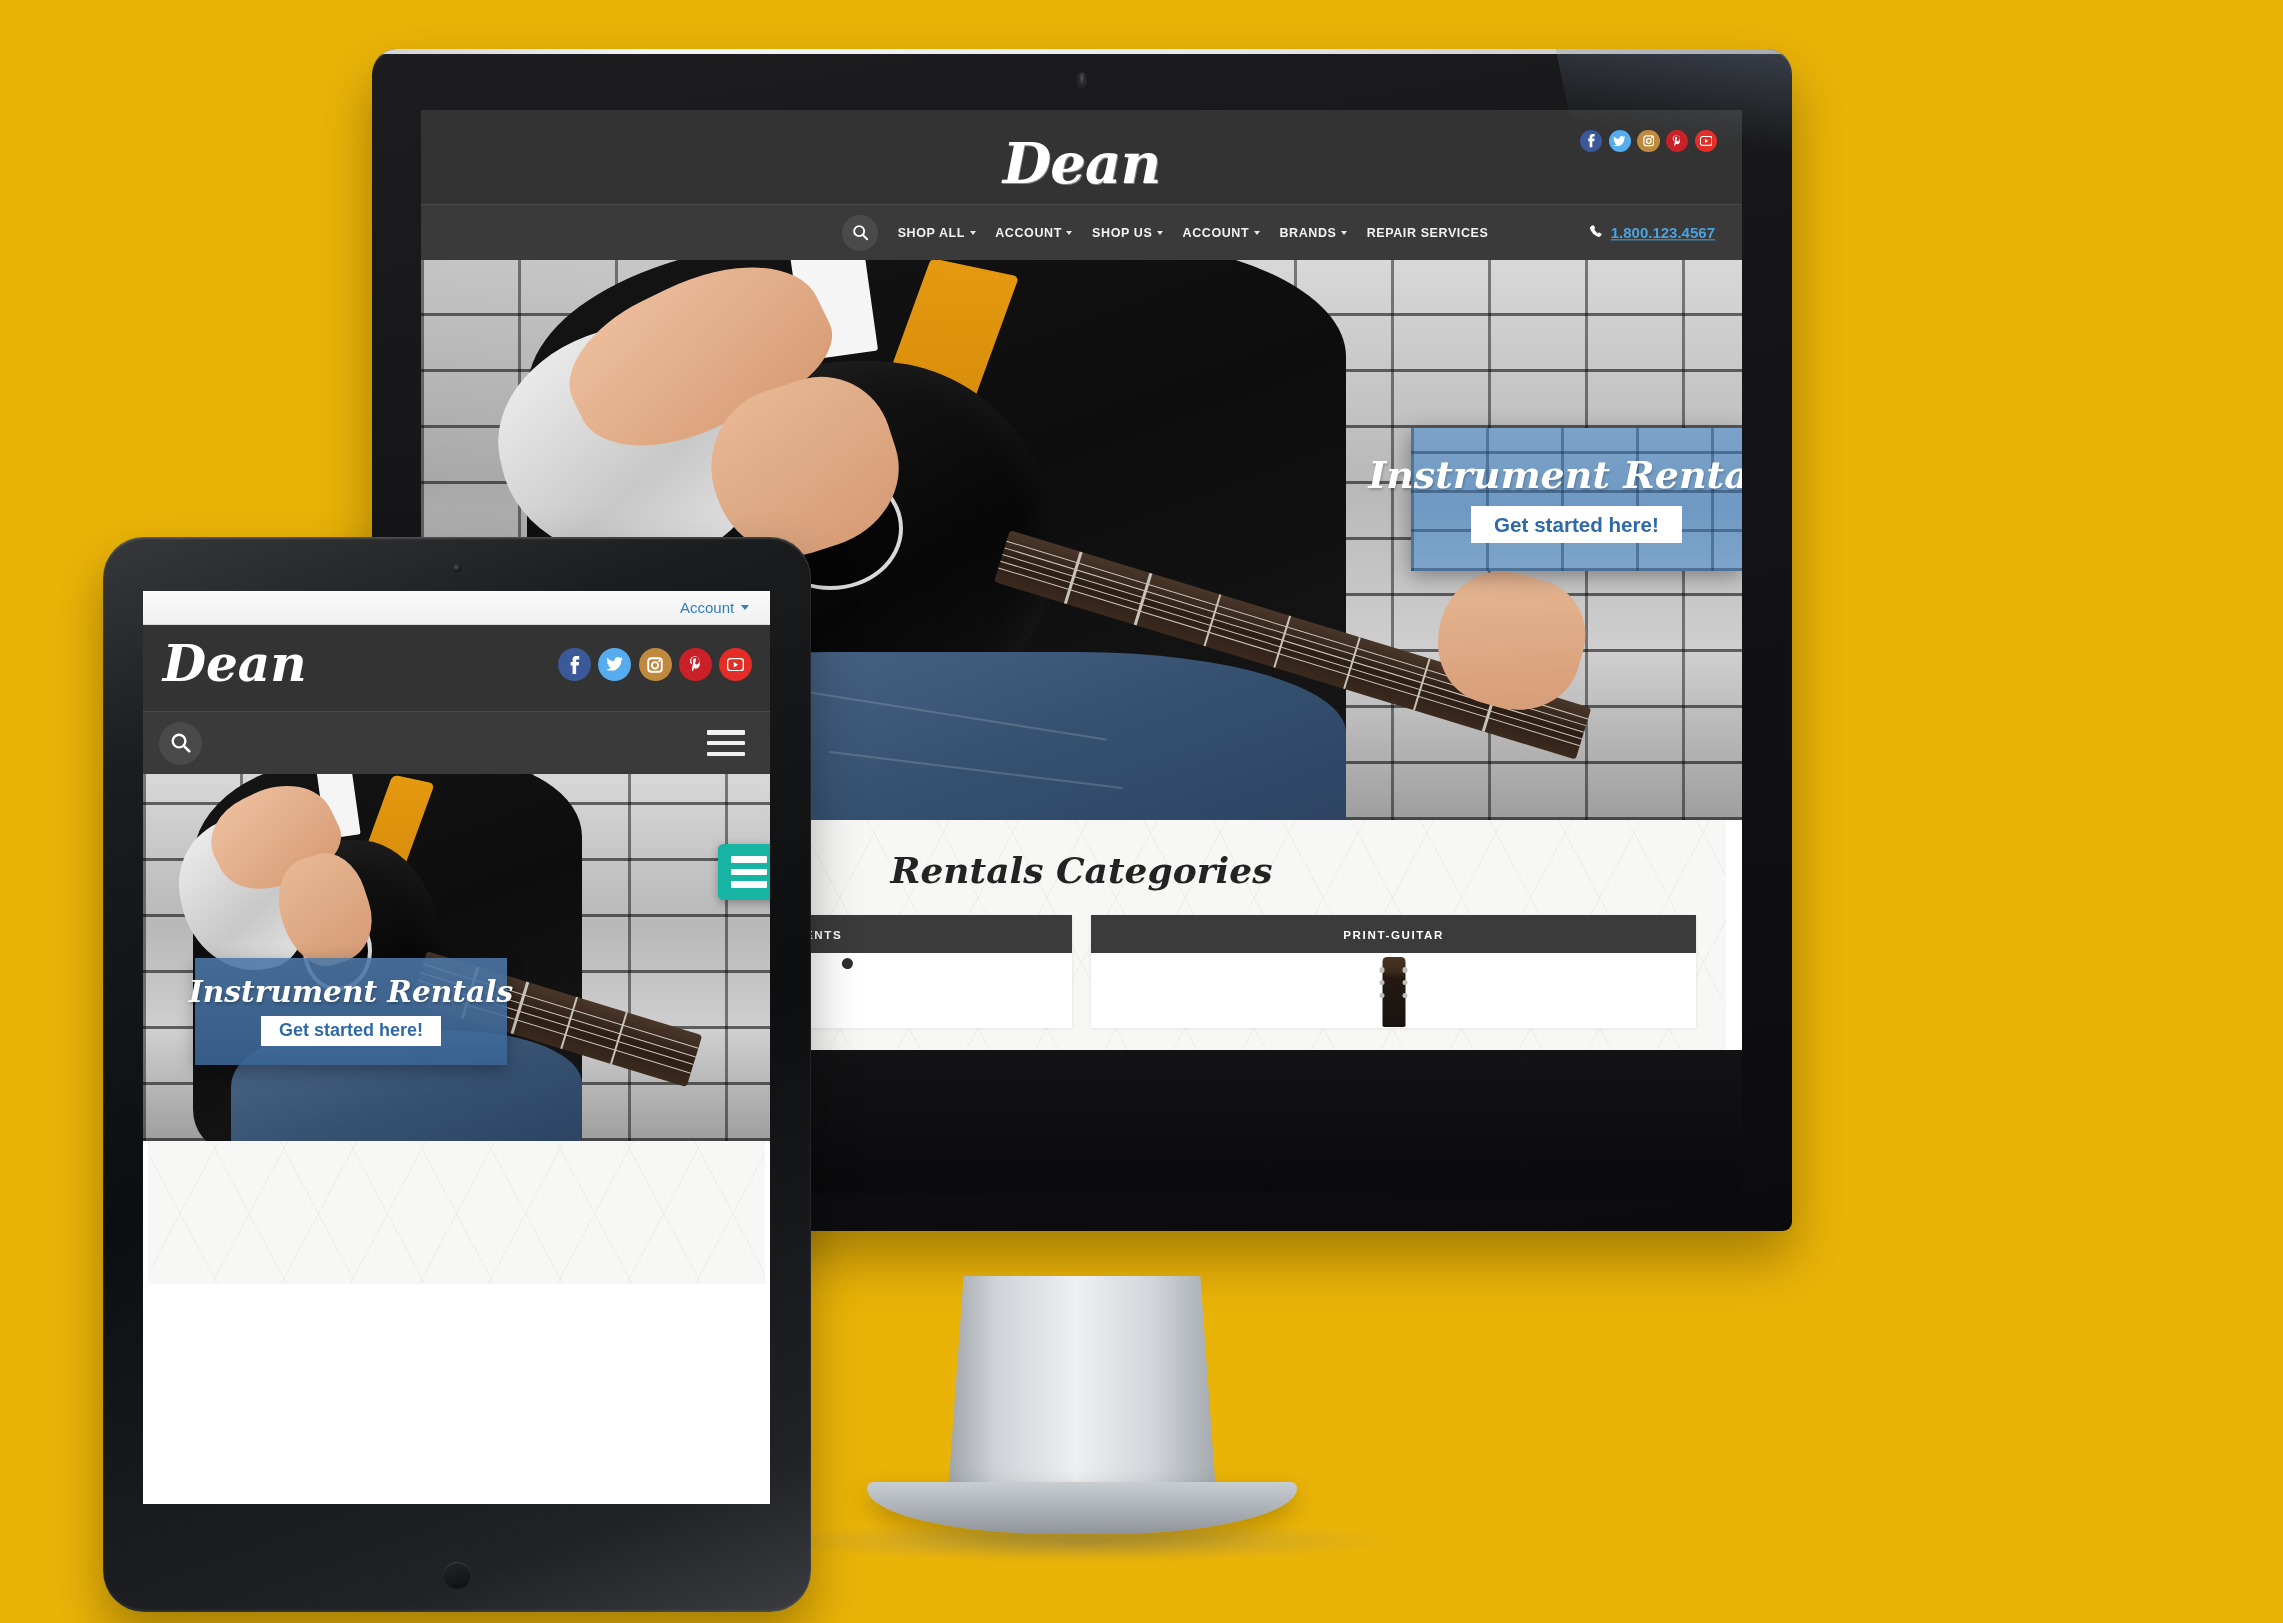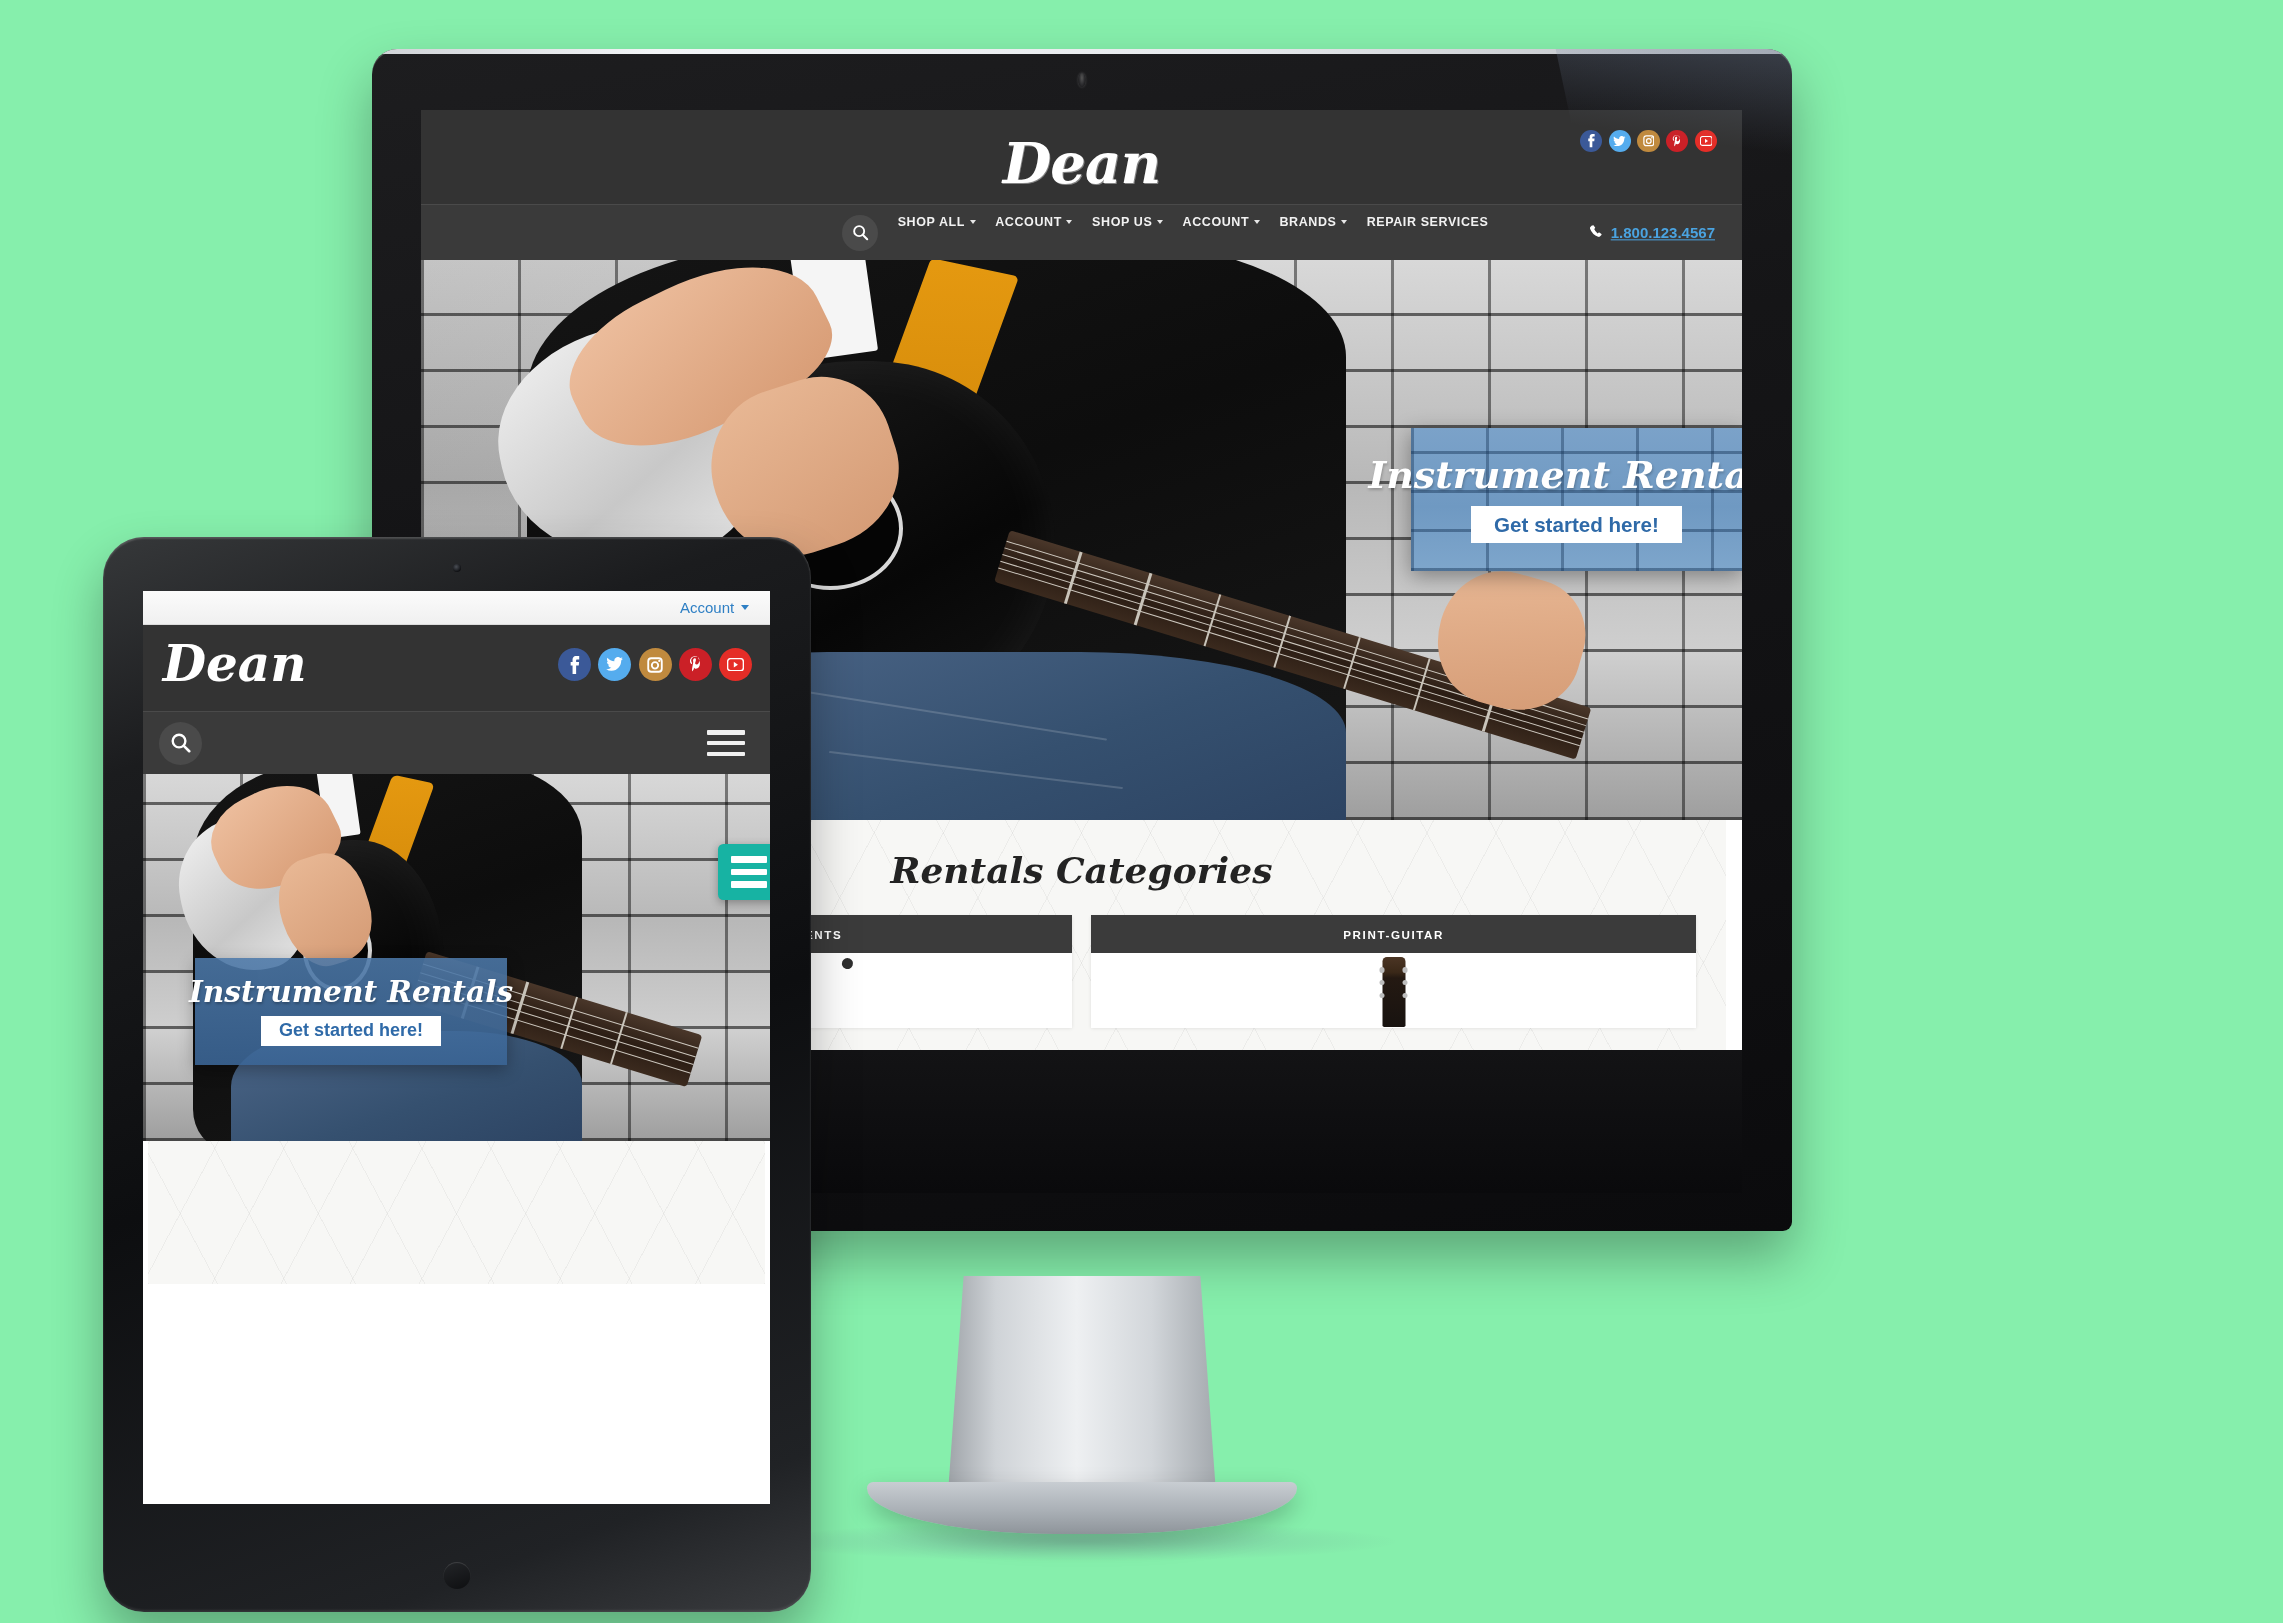--- a/index.html
+++ b/index.html
@@ -2,21 +2,21 @@
 <html style="font-size:14.3px"><head>
 <meta charset="utf-8">
 <style>
   * { box-sizing: border-box; margin: 0; padding: 0; }
   html, body {
     width: 2284px; height: 1624px;
     background: #ffffff;
     font-family: "Liberation Sans", sans-serif;
     overflow: hidden;
   }
-  .stage { position: relative; width: 2284px; height: 1624px; background:#86efac;text-decoration:underline; }
+  .stage { position: relative; width: 2284px; height: 1624px; background:#eab308;text-decoration:underline; }
 
   
   .monitor { position:absolute; left:372px; top:49px; width:1420px; height:1182px; }
   .monitor-bezel {
     position:absolute; left:0; top:0; width:1420px; height:1182px;
     background: linear-gradient(170deg,#1d1d1f 0%, #151517 35%, #101012 70%, #0b0b0d 100%);
     border-radius: 25px 25px 9px 9px;
     box-shadow: 0 27px 54px rgba(0,0,0,.30), inset 0 1.8px 0 rgba(255,255,255,.20);
     overflow:hidden;
   }
@@ -55,21 +55,21 @@
   .soc svg{ display:block; }
   .soc-fb{ background:#3b5998; } .soc-tw{ background:#55acee; }
   .soc-ig{ background:#c08a3e; } .soc-pi{ background:#cb2027; }
   .soc-yt{ background:#e52d27; }
 
   
   .site-nav{
     position:relative; height:56px; background:#3a3a3a;
     border-top:0.9px solid #4a4a4a; display:flex; align-items:center;
   }
-  .nav-inner{ display:flex; align-items:flex-start; gap:19.7px; margin-left:421px; }
+  .nav-inner{ display:flex; align-items:center; gap:19.7px; margin-left:421px; }
   .search-circle{
     width:36px; height:36px; border-radius:50%; background:#4a4a4a;
     display:flex; align-items:center; justify-content:center; flex:none;
   }
   .nav-item{
     color:#f2f2f2; font-size:12.5px; font-weight:bold; letter-spacing:0.6px;
     font-family:"Liberation Sans", sans-serif; white-space:nowrap;
     display:flex; align-items:center; gap:4.5px;
   }
   .caret{ width:0;height:0;border-left:3.6px solid transparent;border-right:3.6px solid transparent;

